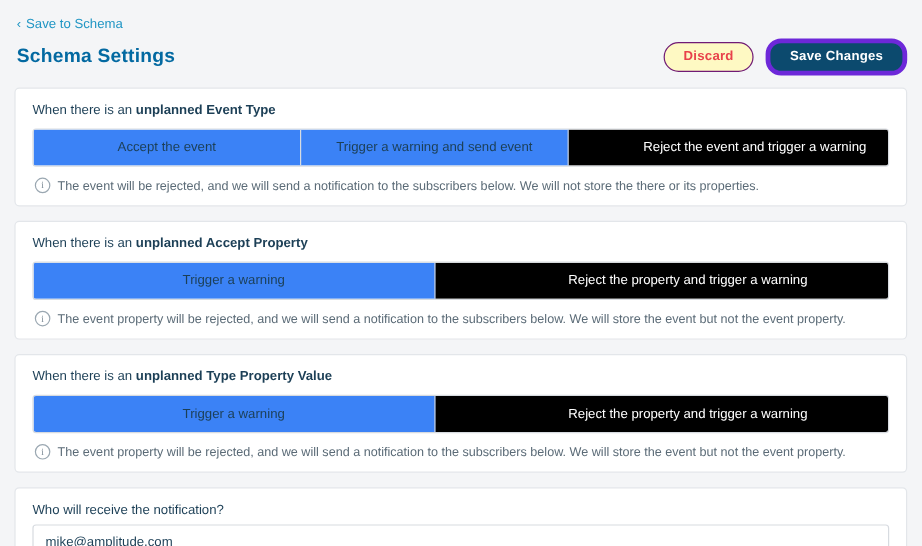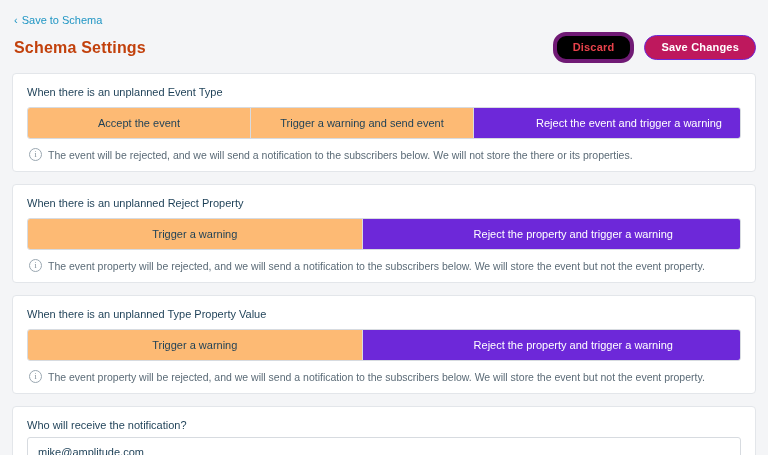--- a/index.html
+++ b/index.html
@@ -38,87 +38,87 @@
   .header-row {
     display: flex;
     align-items: center;
     justify-content: space-between;
     margin-bottom: 10px;
   }
   .page-title {
     font-size: 16px;
     font-weight: bold;
     letter-spacing: 0.2px;
-    color: #c2410c;
+    color: #0369a1;
     margin-left: 2px;
   }
   .header-actions {
     display: flex;
     align-items: center;
     gap: 10px;
   }
   .btn {
     font-size: 11px;
     border-radius: 13px;
     padding: 6px 16px;
     cursor: pointer;
     user-select: none;
     line-height: 1;
     font-weight: bold;
     letter-spacing: 0.2px;
   }
   .btn-discard {
     color: #e8424b;
-    border: 4px solid #701a75;
-    background: #000000;
+    border: 1px solid #701a75;
+    background: #fef9c3;
   }
   .btn-save {
     color: #ffffff;
-    background: #be185d;
-    border: 1px solid #6d28d9;
+    background: #0c4a6e;
+    border: 4px solid #6d28d9;
   }
   .card {
     background: #ffffff;
     border: 1px solid #e3e6ea;
     border-radius: 4px;
     margin-bottom: 12px;
     padding: 12px 14px 10px 14px;
     box-sizing: border-box;
   }
   .card-label {
     font-size: 11px;
     color: #1c3f56;
     margin-bottom: 9px;
   }
   .card-label b {
-    font-weight: normal;
+    font-weight: bold;
   }
   .segmented {
     display: flex;
     width: 100%;
     border: 1px solid #d7dbe0;
     border-radius: 3px;
     overflow: hidden;
     box-sizing: border-box;
   }
   .seg {
     flex: 1 1 0;
     text-align: center;
     font-size: 11px;
     padding: 9px 4px;
-    background: #fdba74;
+    background: #3b82f6;
     color: #1c3f56;
     cursor: pointer;
     user-select: none;
     border-right: 1px solid #d7dbe0;
     box-sizing: border-box;
   }
   .seg:last-child { border-right: none; }
   .seg.selected {
-    background: #6d28d9;
+    background: #000000;
     color: #ffffff;
     padding-left: 48px;
   }
   .hint {
     display: flex;
     align-items: center;
     gap: 6px;
     font-size: 10.5px;
     color: #5b6b77;
     margin-top: 9px;
@@ -182,21 +182,21 @@
       <div class="seg selected">Reject the event and trigger a warning</div>
     </div>
     <div class="hint">
       <span class="info-icon">i</span>
       <span>The event will be rejected, and we will send a notification to the subscribers below. We will not store the there or its properties.</span>
     </div>
   </div>
 
   <div class="card">
     <div class="card-label">
-      <span>When there is an </span><b>unplanned Reject Property</b>
+      <span>When there is an </span><b>unplanned Accept Property</b>
     </div>
     <div class="segmented">
       <div class="seg">Trigger a warning</div>
       <div class="seg selected">Reject the property and trigger a warning</div>
     </div>
     <div class="hint">
       <span class="info-icon">i</span>
       <span>The event property will be rejected, and we will send a notification to the subscribers below. We will store the event but not the event property.</span>
     </div>
   </div>

